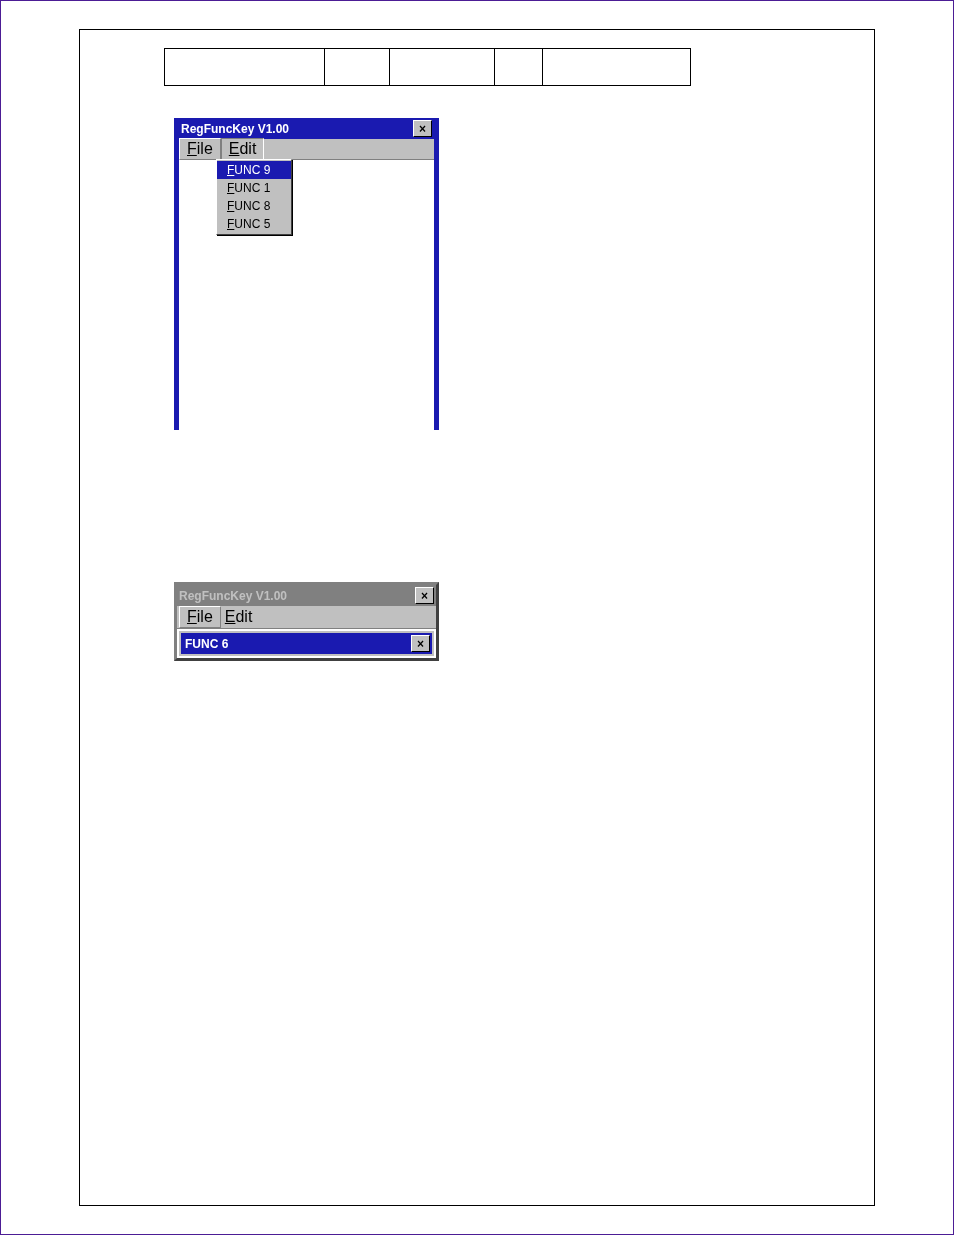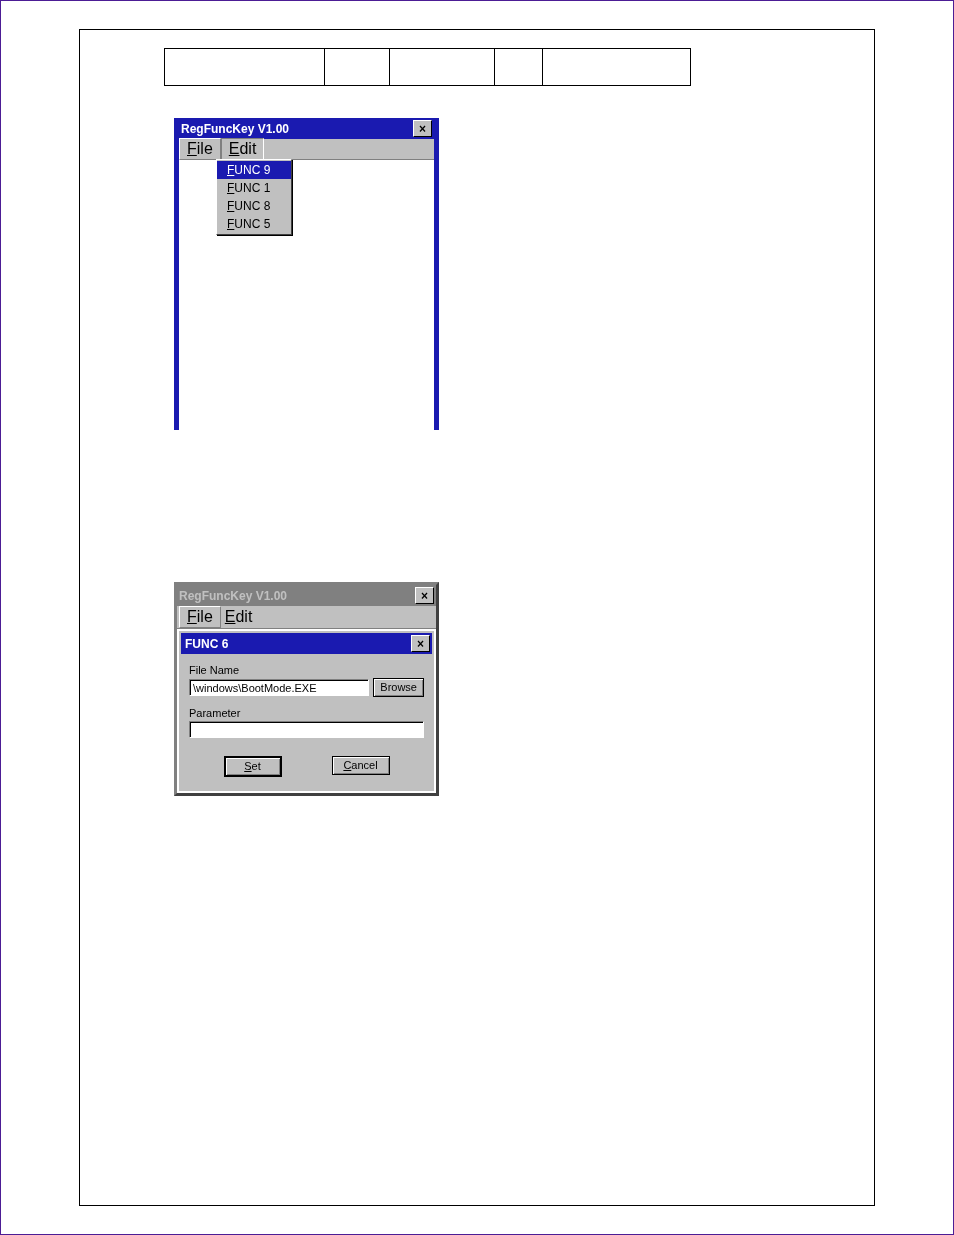--- a/index.html
+++ b/index.html
@@ -211,38 +211,17 @@
         <span class="menubar-item" style="padding-left:4px">
           <span class="underline-first">E</span><span>dit</span>
         </span>
       </div>
 
       <div class="inner-win">
         <div class="inner-title">
           <span class="inner-title-text">FUNC 6</span>
           <span class="close-btn">×</span>
         </div>
-        <div class="form-body">
-          <div class="label">File Name</div>
-          <div class="row">
-            <input class="text-input" value="\windows\BootMode.EXE" style="">
-            <button class="btn">Browse</button>
-          </div>
-
-          <div class="label" style="margin-top:10px">Parameter</div>
-          <div class="row">
-            <input class="text-input" value="" style="">
-          </div>
-
-          <div class="btn-row">
-            <button class="btn default">
-              <span class="underline-first">S</span><span>et</span>
-            </button>
-            <button class="btn">
-              <span class="underline-first">C</span><span>ancel</span>
-            </button>
-          </div>
-        </div>
       </div>
     </div>
 
   </div>
 </div>
 
 </body></html>

